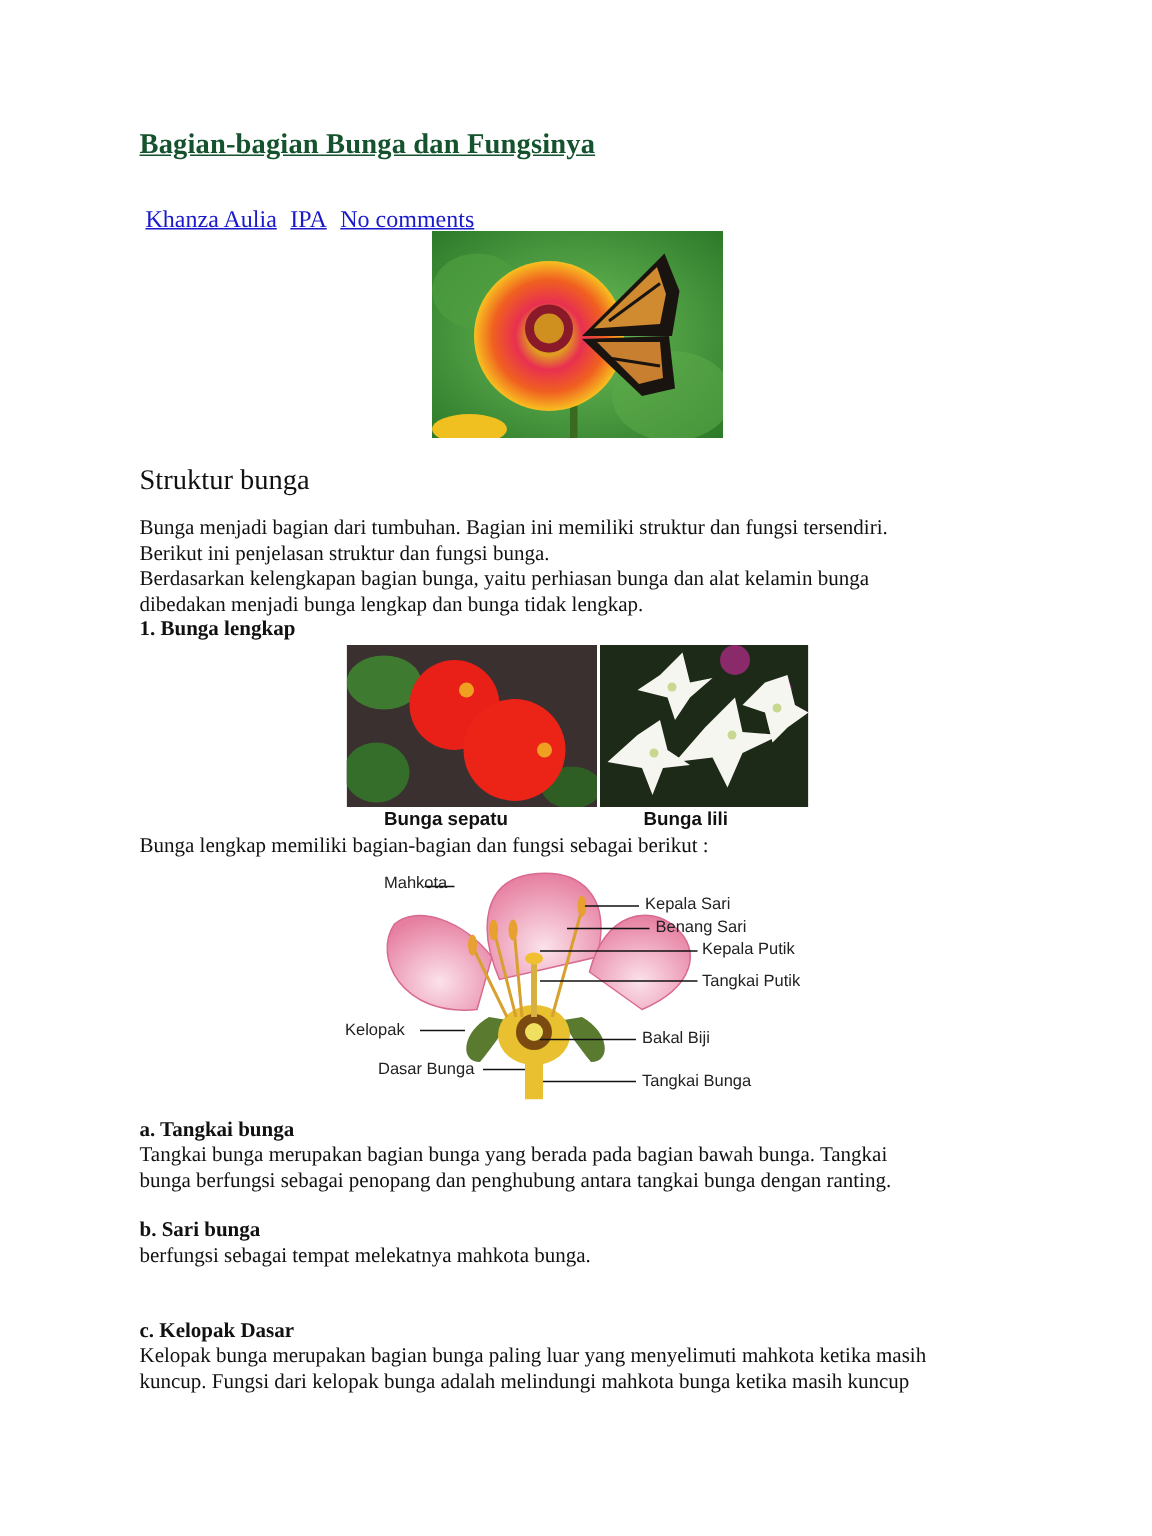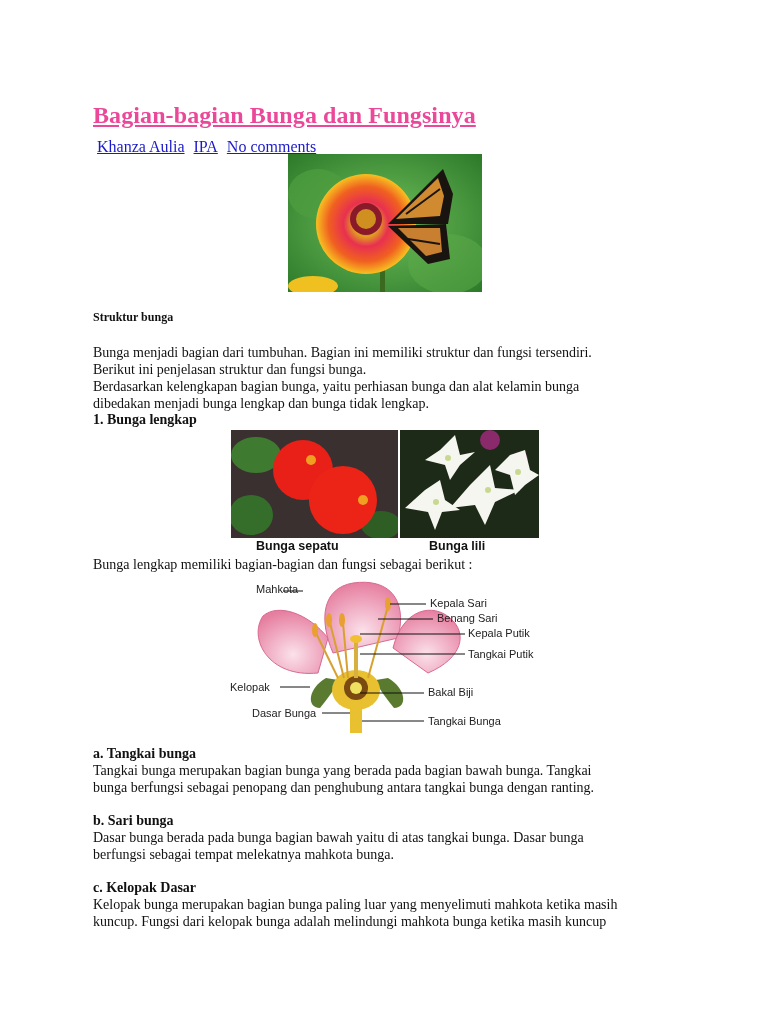--- a/index.html
+++ b/index.html
@@ -2,27 +2,27 @@
 <html><head>
 <meta charset="utf-8">
 <style>
   html, body { margin: 0; padding: 0; }
   body {
     width: 768px; height: 1024px; background: #ffffff; position: relative; overflow: hidden;
     font-family: "Liberation Serif", "DejaVu Serif", serif; color: #111;
   }
   .abs { position: absolute; }
   .title {
-    left: 93px; top: 102px; font-size: 24px; font-weight: bold; color: #ec4899;
+    left: 93px; top: 86px; font-size: 19px; font-weight: bold; color: #14532d;
     text-decoration: underline; white-space: nowrap; letter-spacing: 0.1px;
   }
   .meta { left: 97px; top: 138px; font-size: 16px; white-space: nowrap; }
   .meta a { color: #1a1acc; text-decoration: underline; margin-right: 5px; }
   .img { overflow: hidden; }
-  .h2 { font-weight: bold; font-size: 12px; }
+  .h2 { font-weight: normal; font-size: 19px; }
   .p { font-size: 14px; line-height: 17px; white-space: nowrap; }
   .b { font-weight: bold; font-size: 14px; }
   .caption { font-family: "Liberation Sans", sans-serif; font-weight: bold; font-size: 12.5px; color: #111; white-space: nowrap; }
   .lbl { font-family: "Liberation Sans", sans-serif; font-size: 11px; color: #222; white-space: nowrap; }
 </style>
 </head>
 <body>
 
 <div class="abs title">Bagian-bagian Bunga dan Fungsinya</div>
 
@@ -173,20 +173,19 @@
   <span class="abs lbl" style="left:200px; top:137px;">Tangkai Bunga</span>
 </div>
 
 <div class="abs" style="left:93px; top:746px;">
   <div class="b">a. Tangkai bunga</div>
   <div class="p">Tangkai bunga merupakan bagian bunga yang berada pada bagian bawah bunga. Tangkai</div>
   <div class="p">bunga berfungsi sebagai penopang dan penghubung antara tangkai bunga dengan ranting.</div>
 </div>
 <div class="abs" style="left:93px; top:813px;">
   <div class="b">b. Sari bunga</div>
-  <div class="p">Dasar bunga berada pada bunga bagian bawah yaitu di atas tangkai bunga. Dasar bunga</div>
   <div class="p">berfungsi sebagai tempat melekatnya mahkota bunga.</div>
 </div>
 <div class="abs" style="left:93px; top:880px;">
   <div class="b">c. Kelopak Dasar</div>
   <div class="p">Kelopak bunga merupakan bagian bunga paling luar yang menyelimuti mahkota ketika masih</div>
   <div class="p">kuncup. Fungsi dari kelopak bunga adalah melindungi mahkota bunga ketika masih kuncup</div>
 </div>
 
 </body></html>

